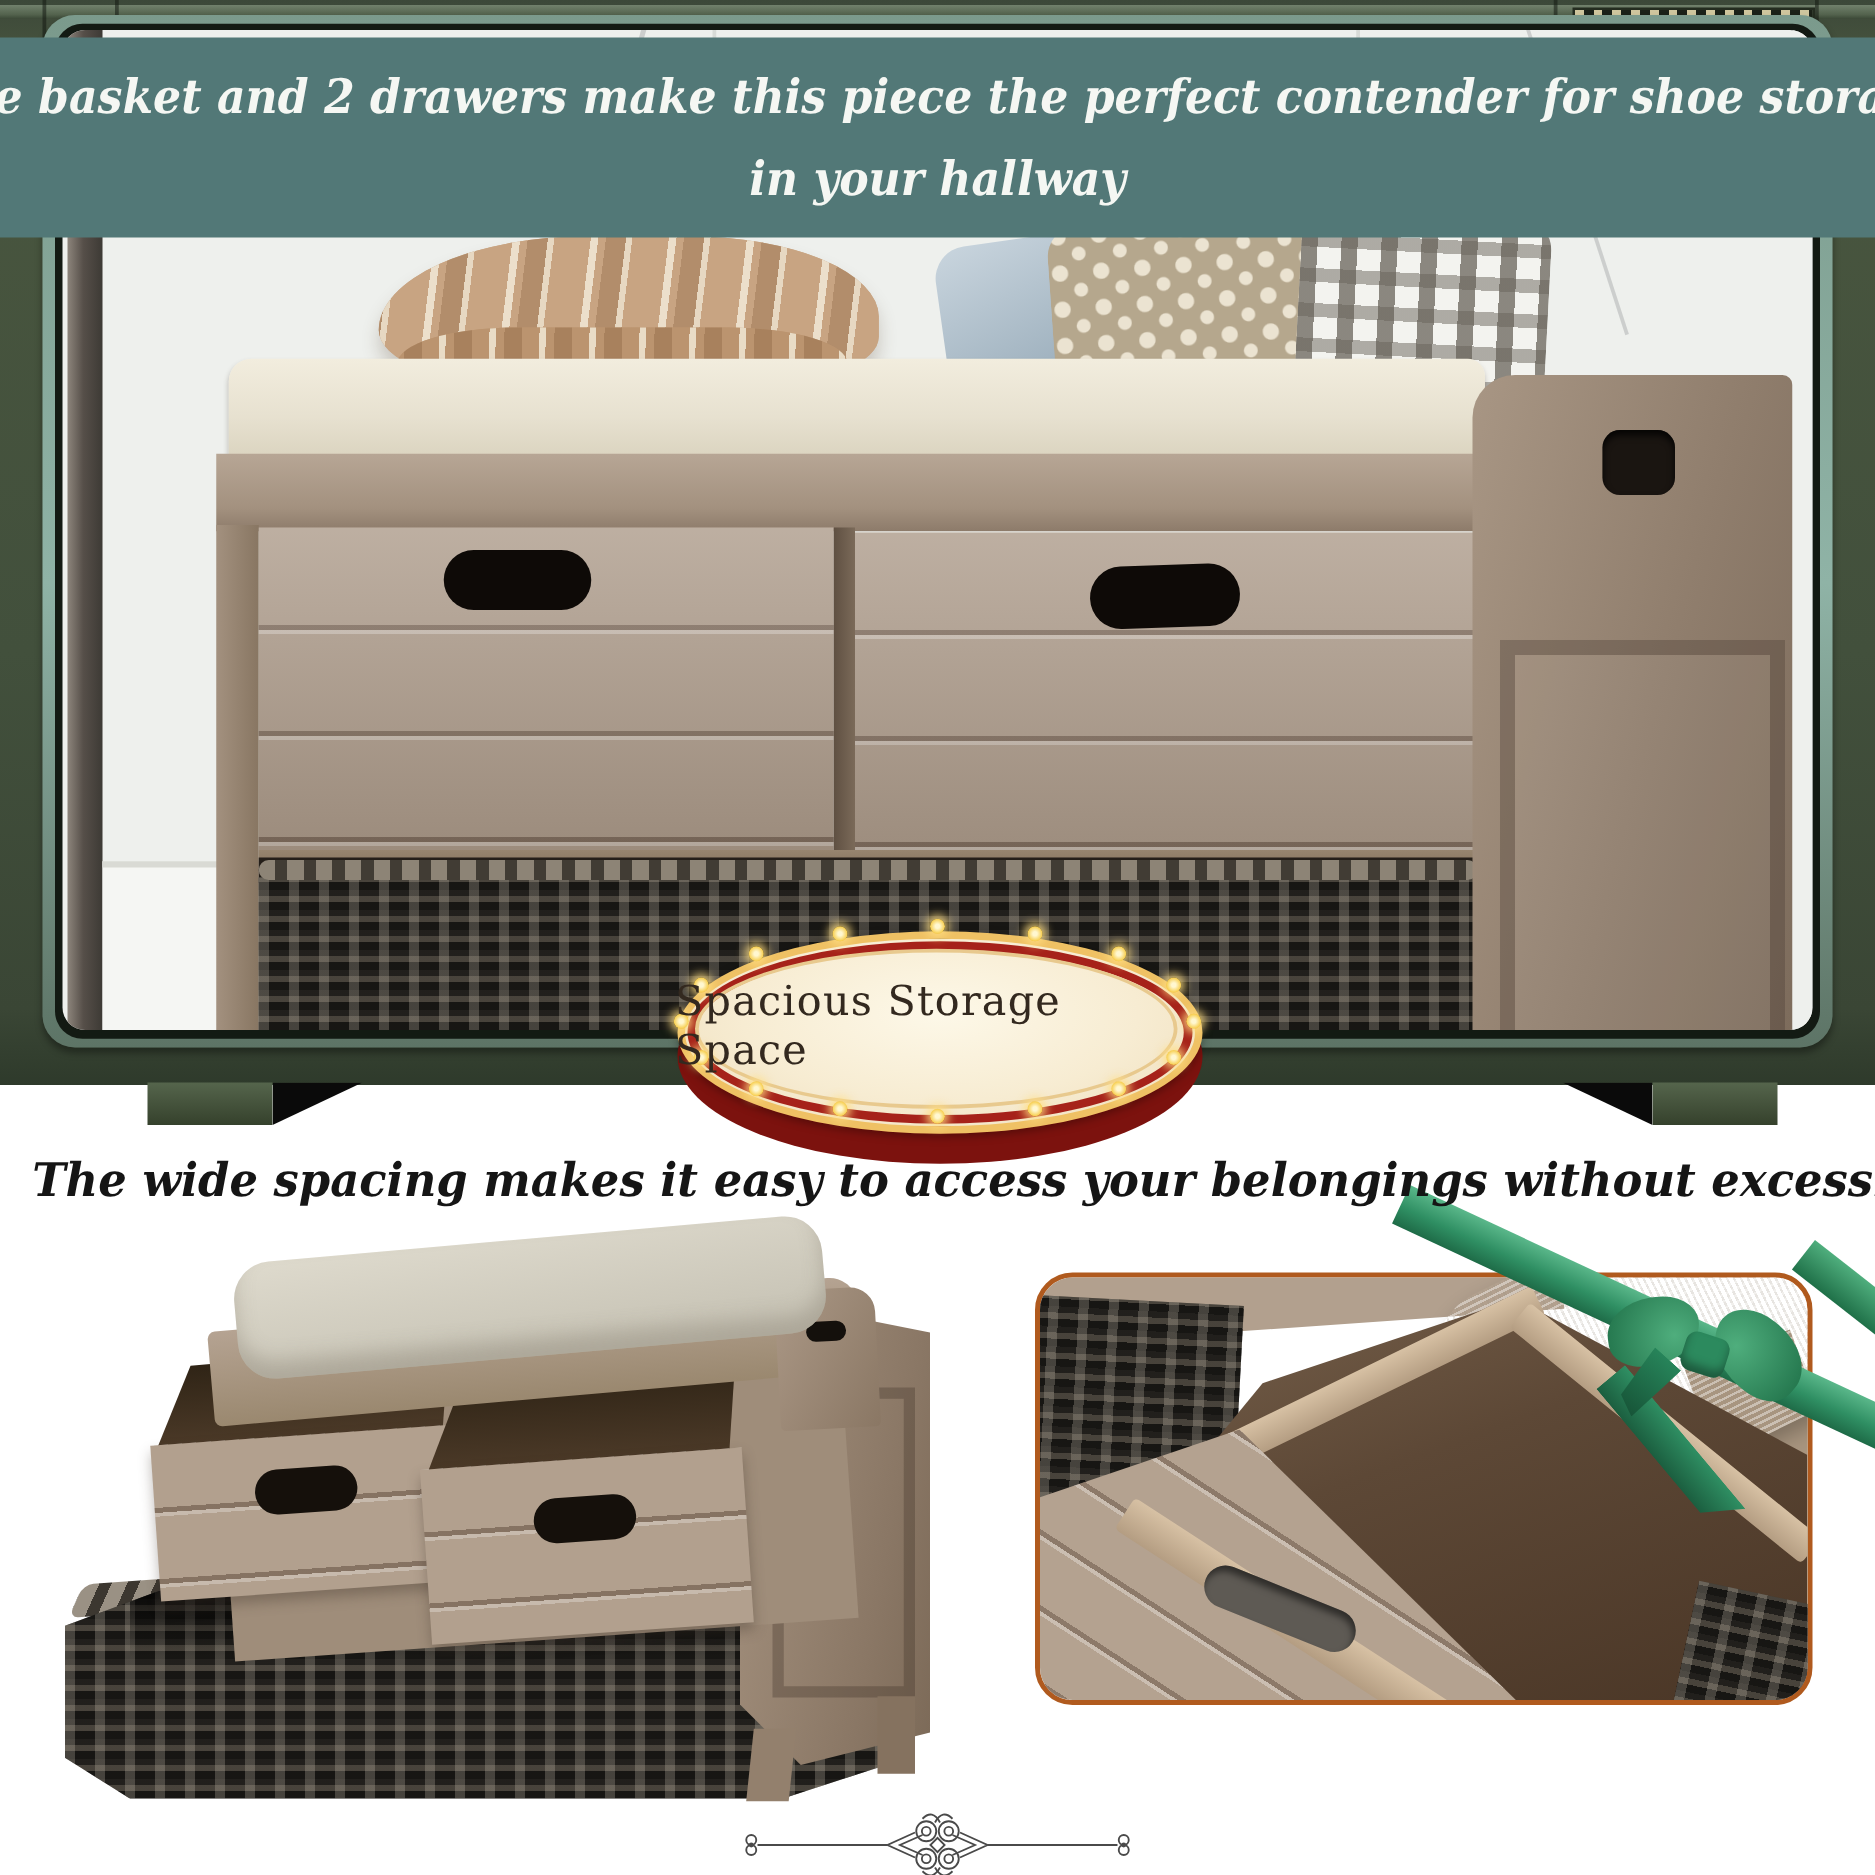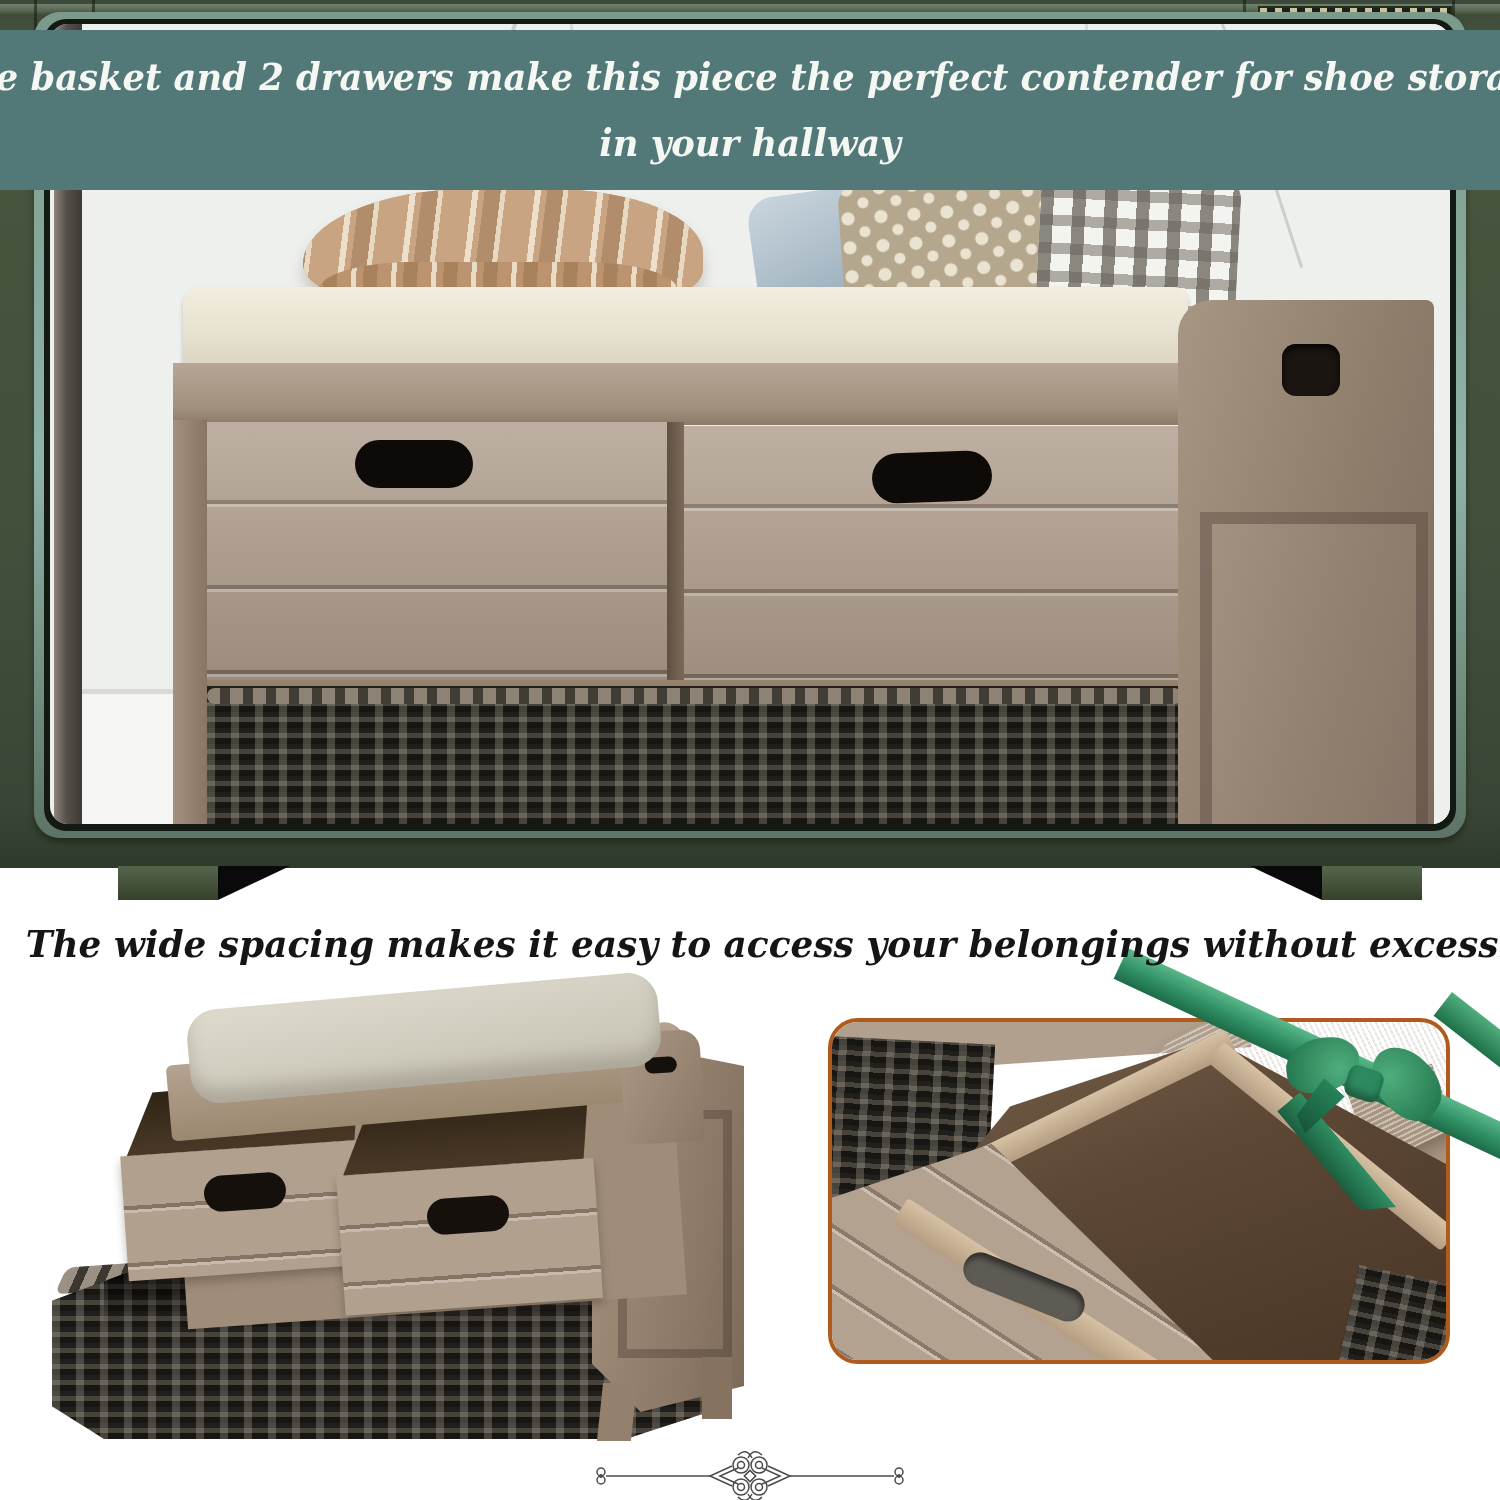--- a/index.html
+++ b/index.html
@@ -280,20 +280,44 @@
     <div class="abs foot-shadow left"></div>
     <div class="abs foot right"></div>
     <div class="abs foot-shadow right"></div>
   </section>
 
   <div class="abs banner">
     <span class="banner-line">The basket and 2 drawers make this piece the perfect contender for shoe storage</span>
     <span class="banner-line">in your hallway</span>
   </div>
 
+  <div class="abs badge">
+    <div class="abs badge-rim"></div>
+    <div class="abs badge-oval"></div>
+    <div class="abs badge-ring2"></div>
+    <div class="abs lights">
+      <i></i>
+        <i></i>
+        <i></i>
+        <i></i>
+        <i></i>
+        <i></i>
+        <i></i>
+        <i></i>
+      <i></i>
+        <i></i>
+        <i></i>
+        <i></i>
+        <i></i>
+        <i></i>
+        <i></i>
+        <i></i>
+    </div>
+    <div class="abs badge-label">Spacious Storage Space</div>
+  </div>
 
   <div class="abs caption">
     <span>The wide spacing makes it easy to access your belongings without excessive effort.</span>
   </div>
 
   <section class="abs photo-open">
     <div class="abs po-shadow"></div>
     <div class="abs po-basket-rim"></div>
     <div class="abs po-basket weave"></div>
     <div class="abs po-side">

